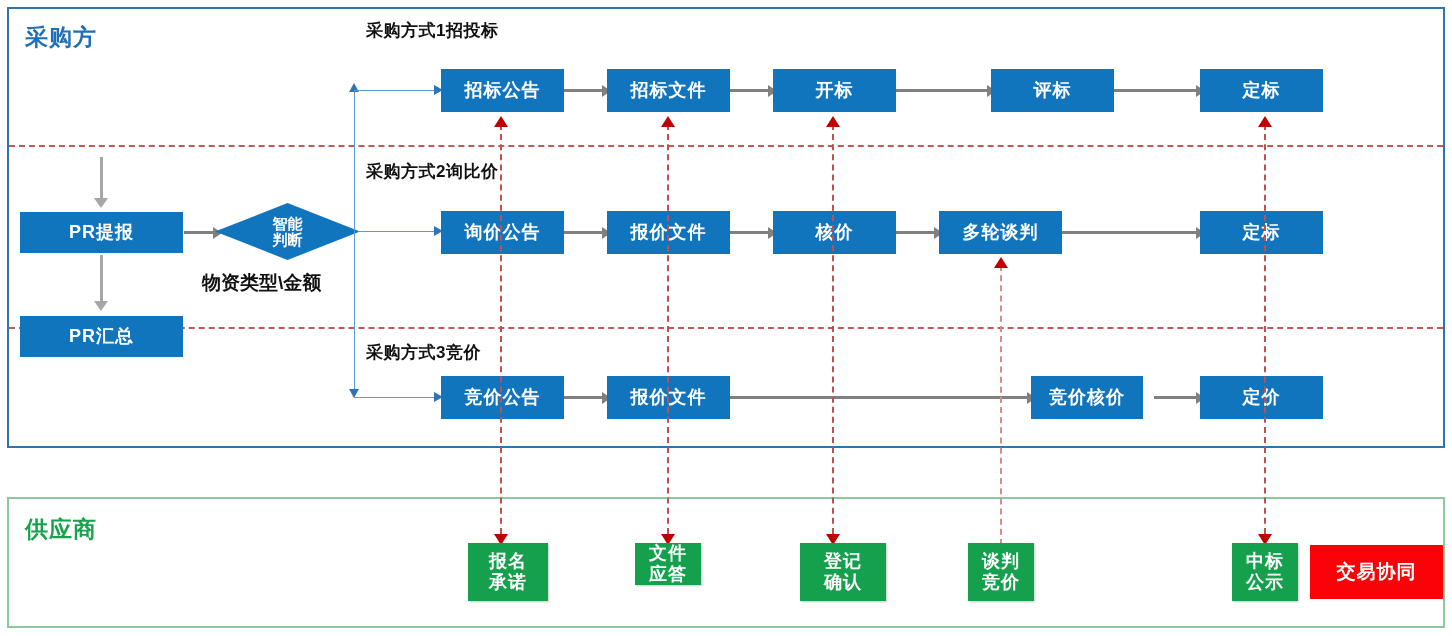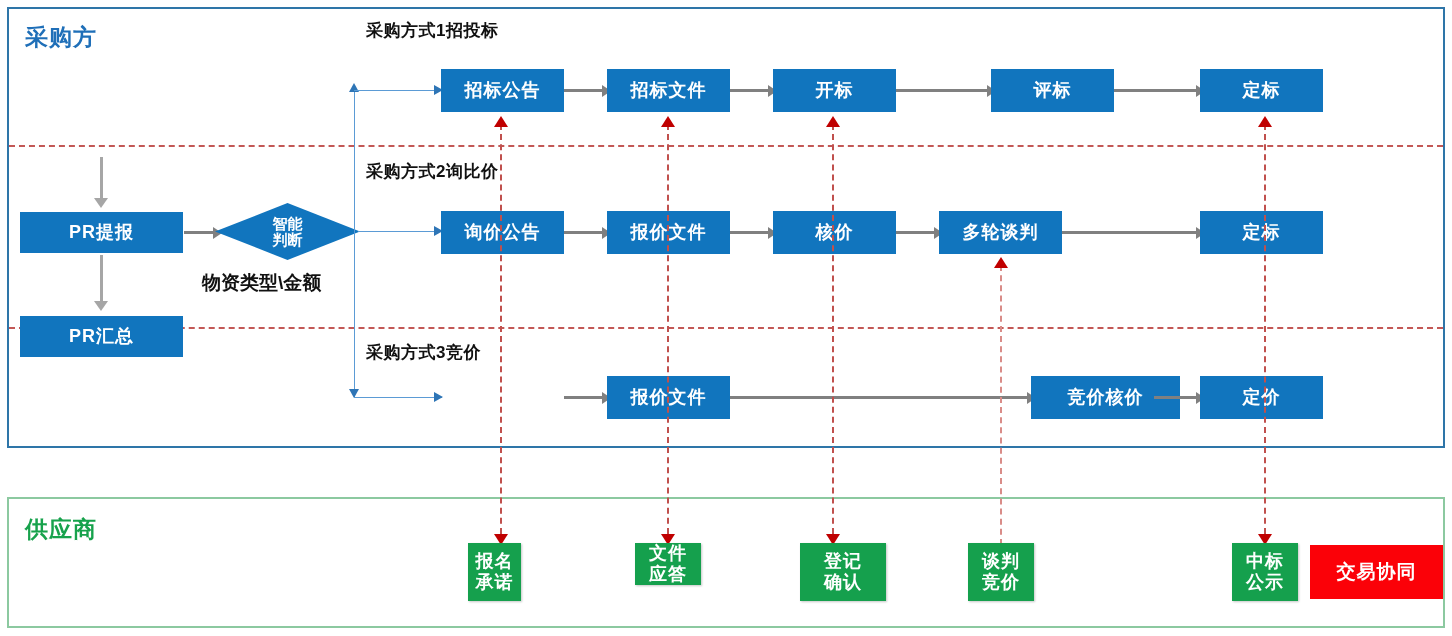--- a/index.html
+++ b/index.html
@@ -196,30 +196,33 @@
   </div>
   <div class="h-line" style="left:1062px;top:231px;width:137px;"></div>
   <div class="arrow-r" style="left:1196px;top:227px;"></div>
 
   <div class="node blue" style="left:1200px;top:211px;width:123px;height:43px;">
     <span>定标</span>
   </div>
 
   <div class="sec-label" style="left:366px;top:341px;">采购方式3竞价</div>
 
+  <div class="node blue" style="left:441px;top:376px;width:123px;height:43px;">
+    <span>竞价公告</span>
+  </div>
   <div class="h-line" style="left:564px;top:396px;width:41px;"></div>
   <div class="arrow-r" style="left:602px;top:392px;"></div>
 
   <div class="node blue" style="left:607px;top:376px;width:123px;height:43px;">
     <span>报价文件</span>
   </div>
   <div class="h-line" style="left:730px;top:396px;width:300px;"></div>
   <div class="arrow-r" style="left:1027px;top:392px;"></div>
 
-  <div class="node blue" style="left:1031px;top:376px;width:149px;height:43px;">
+  <div class="node blue" style="left:1031px;top:376px;width:112px;height:43px;">
     <span>竞价核价</span>
   </div>
   <div class="h-line" style="left:1154px;top:396px;width:45px;"></div>
   <div class="arrow-r" style="left:1196px;top:392px;"></div>
 
   <div class="node blue" style="left:1200px;top:376px;width:123px;height:43px;">
     <span>定价</span>
   </div>
 
   <div class="panel panel-supplier"></div>
@@ -238,21 +241,21 @@
   <div class="rarrow-d" style="left:826px;top:534px;"></div>
 
   <div class="vdash pale" style="left:1000px;top:265px;height:280px;"></div>
   <div class="rarrow-u" style="left:994px;top:257px;"></div>
 
   <div class="vdash" style="left:1264px;top:124px;height:420px;"></div>
   <div class="rarrow-u" style="left:1258px;top:116px;"></div>
   <div class="rarrow-d" style="left:1258px;top:534px;"></div>
 
 
-  <div class="node green" style="left:468px;top:543px;width:53px;height:58px;">
+  <div class="node green" style="left:468px;top:543px;width:80px;height:58px;">
     <span>
       <span>报名</span><br>
       <span>承诺</span>
     </span>
   </div>
 
   <div class="node green" style="left:635px;top:543px;width:66px;height:42px;">
     <span>
       <span>文件</span><br>
       <span>应答</span>

